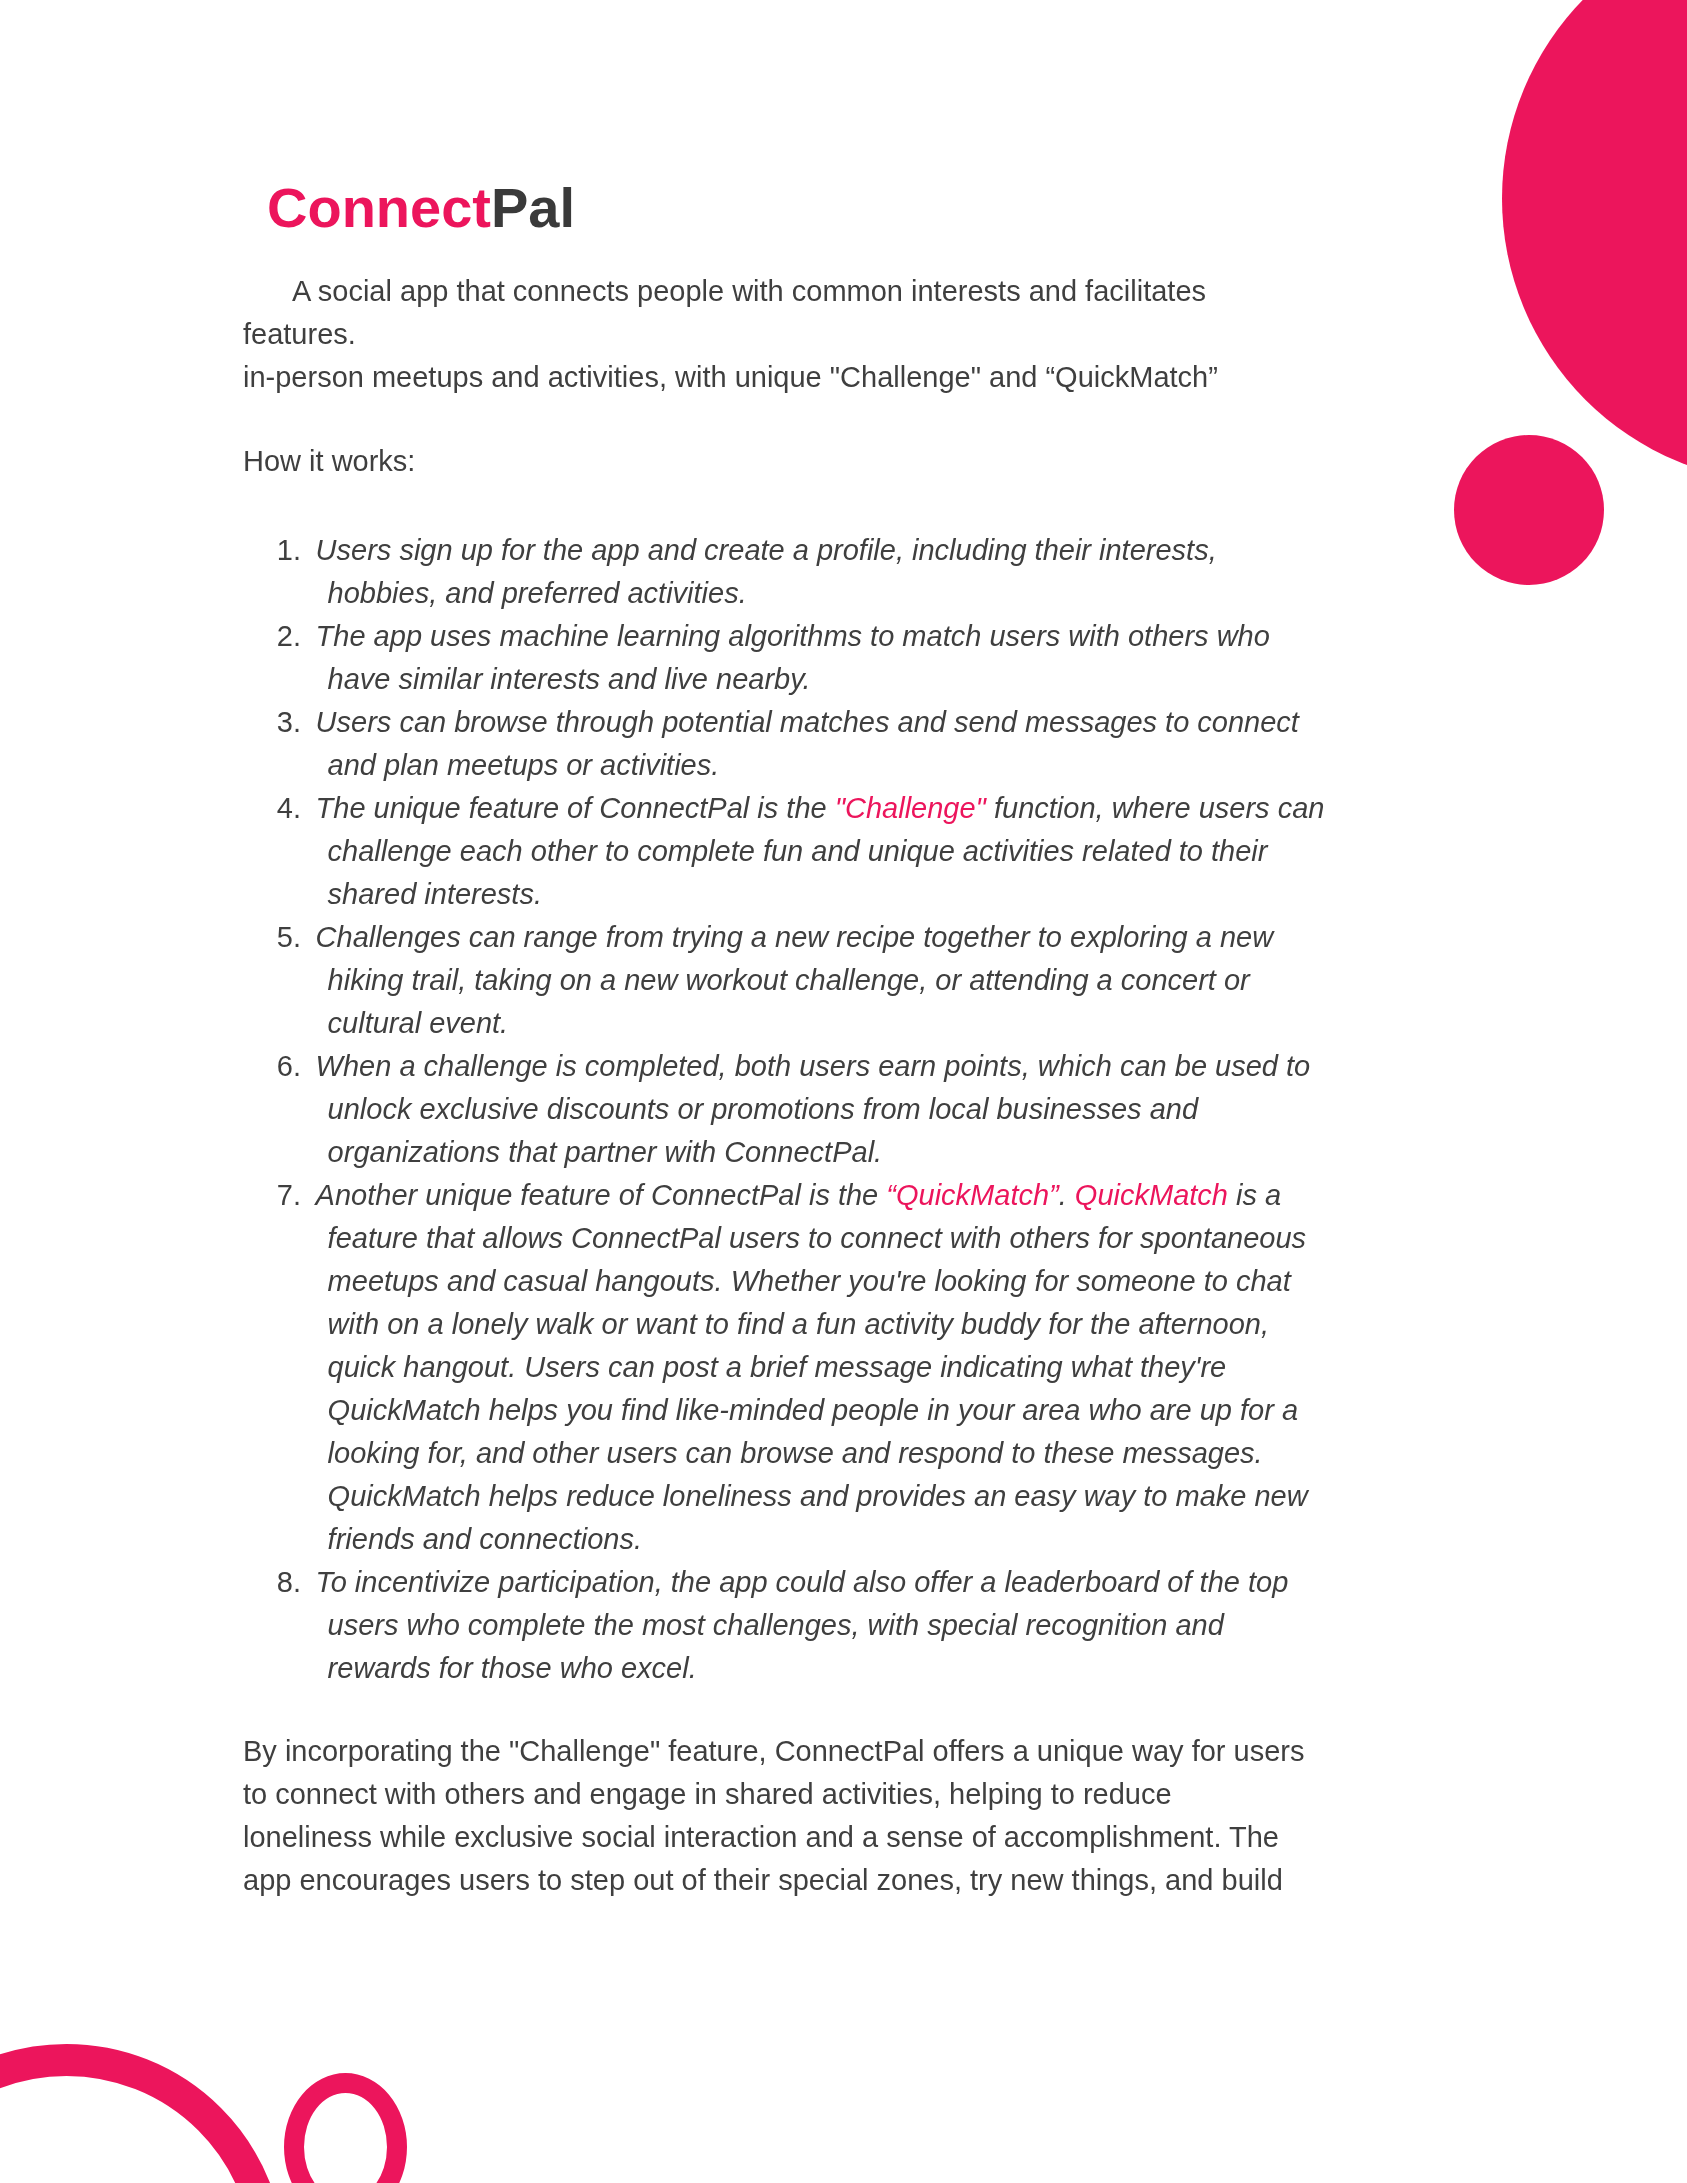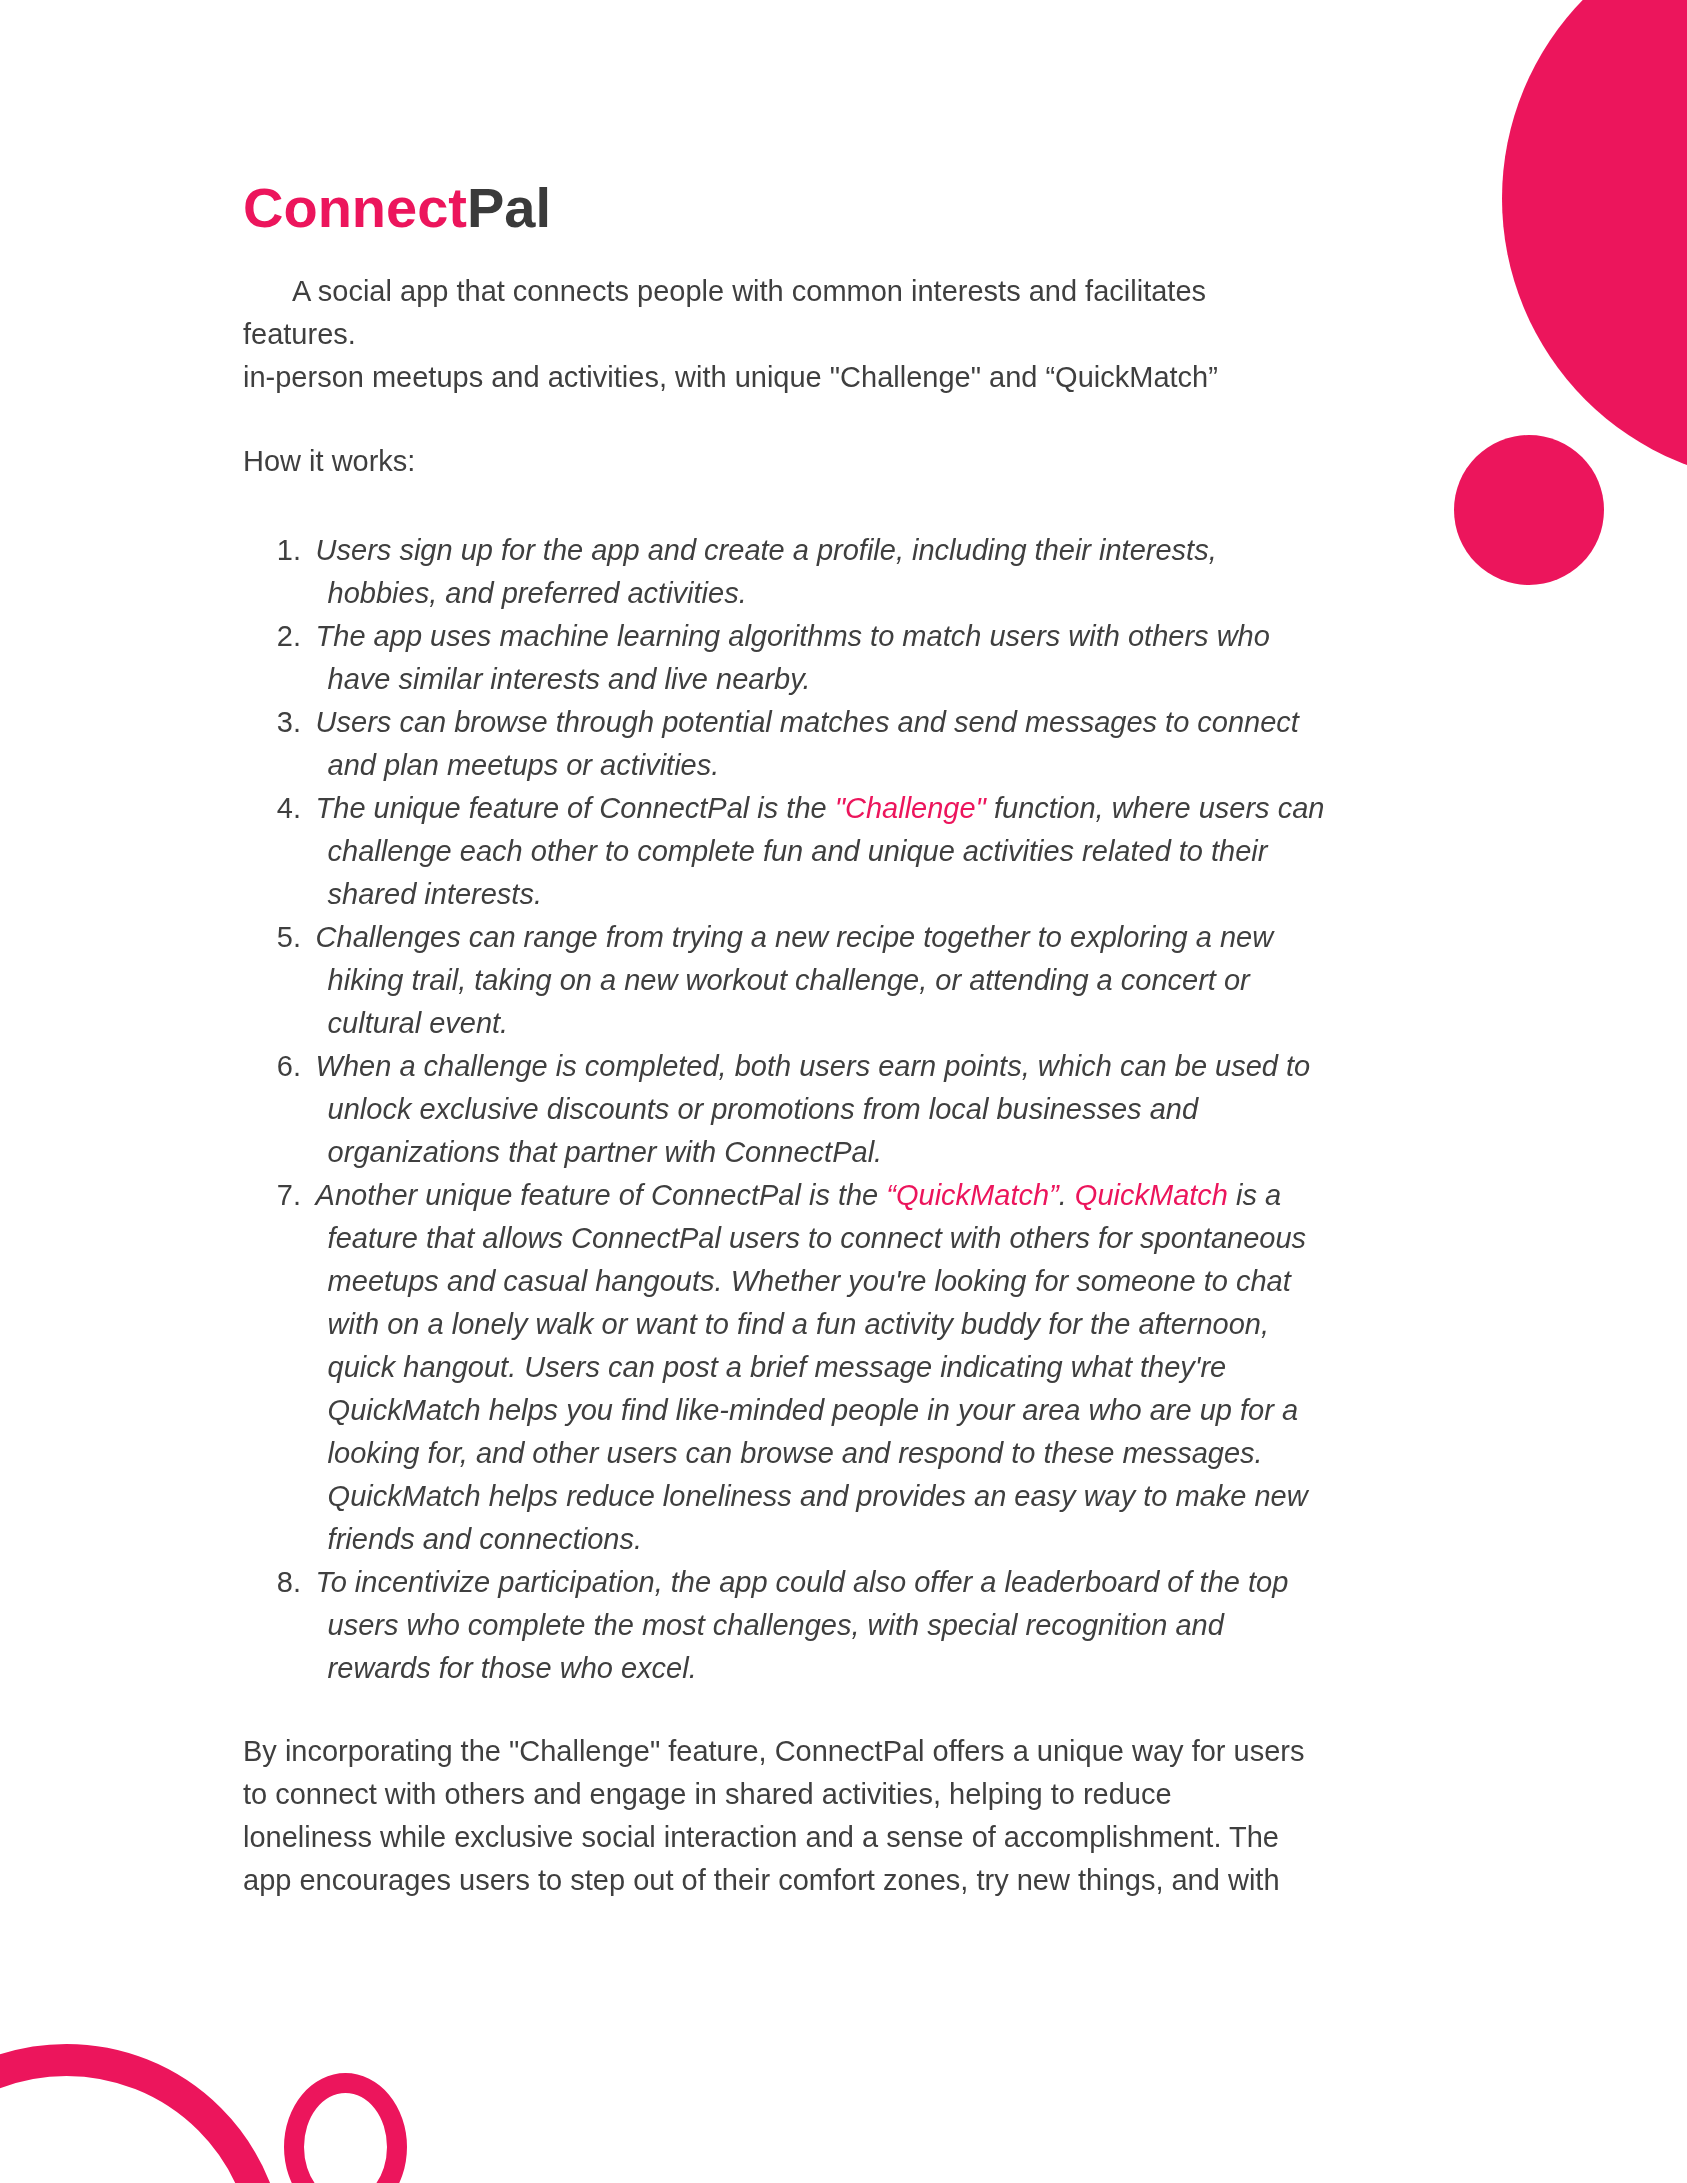--- a/index.html
+++ b/index.html
@@ -41,21 +41,21 @@
   
   .content {
     position: absolute; left: 243px; top: 180px; width: 1200px;
     color: var(--body-text);
   }
   h1.title {
     margin: 0; padding: 0;
     font-size: 56px; line-height: 56px; font-weight: bold;
     letter-spacing: 0;
   }
-  h1.title .accent { color: var(--accent); }
+  h1.title .accent { color: var(--accent); margin-left: 24px; }
   h1.title .rest   { color: var(--title-rest); }
 
   .para, .heading, .list { font-size: 29px; line-height: 43px; }
   .line { white-space: pre; }
   .accent { color: var(--accent); }
 
   .intro   { margin-top: 34px; }
   .intro .line:first-child { padding-left: 49px; }
   .heading { margin-top: 41px; }
 
@@ -157,18 +157,18 @@
             <div class="line"><span>users who complete the most challenges, with special recognition and</span></div>
             <div class="line"><span>rewards for those who excel.</span></div>
           </div>
         </li>
       </ol>
 
     <div class="para closing">
         <div class="line"><span>By incorporating the "Challenge" feature, ConnectPal offers a unique way for users</span></div>
         <div class="line"><span>to connect with others and engage in shared activities, helping to reduce</span></div>
         <div class="line"><span>loneliness while exclusive social interaction and a sense of accomplishment. The</span></div>
-        <div class="line"><span>app encourages users to step out of their comfort zones, try new things, and with</span></div>
+        <div class="line"><span>app encourages users to step out of their special zones, try new things, and build</span></div>
       </div>
 
   </div>
 </div>
 
 
 </body></html>

